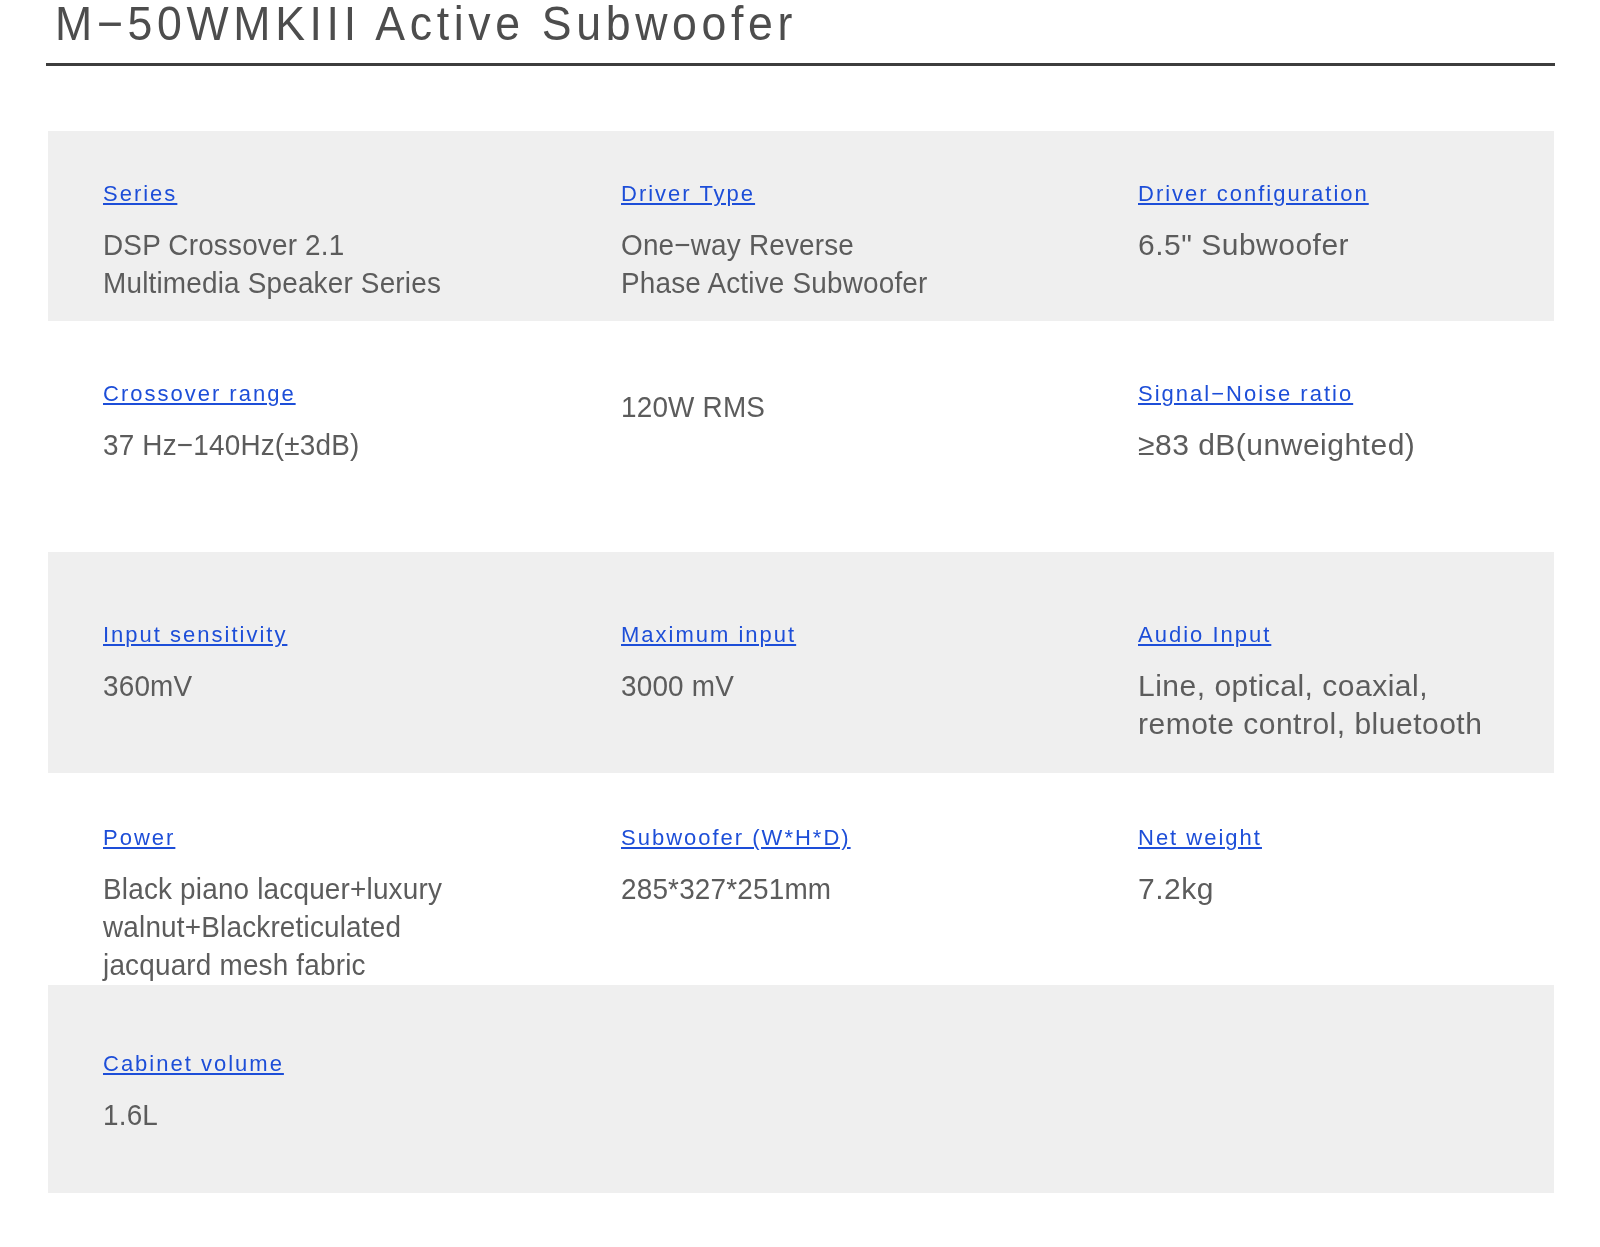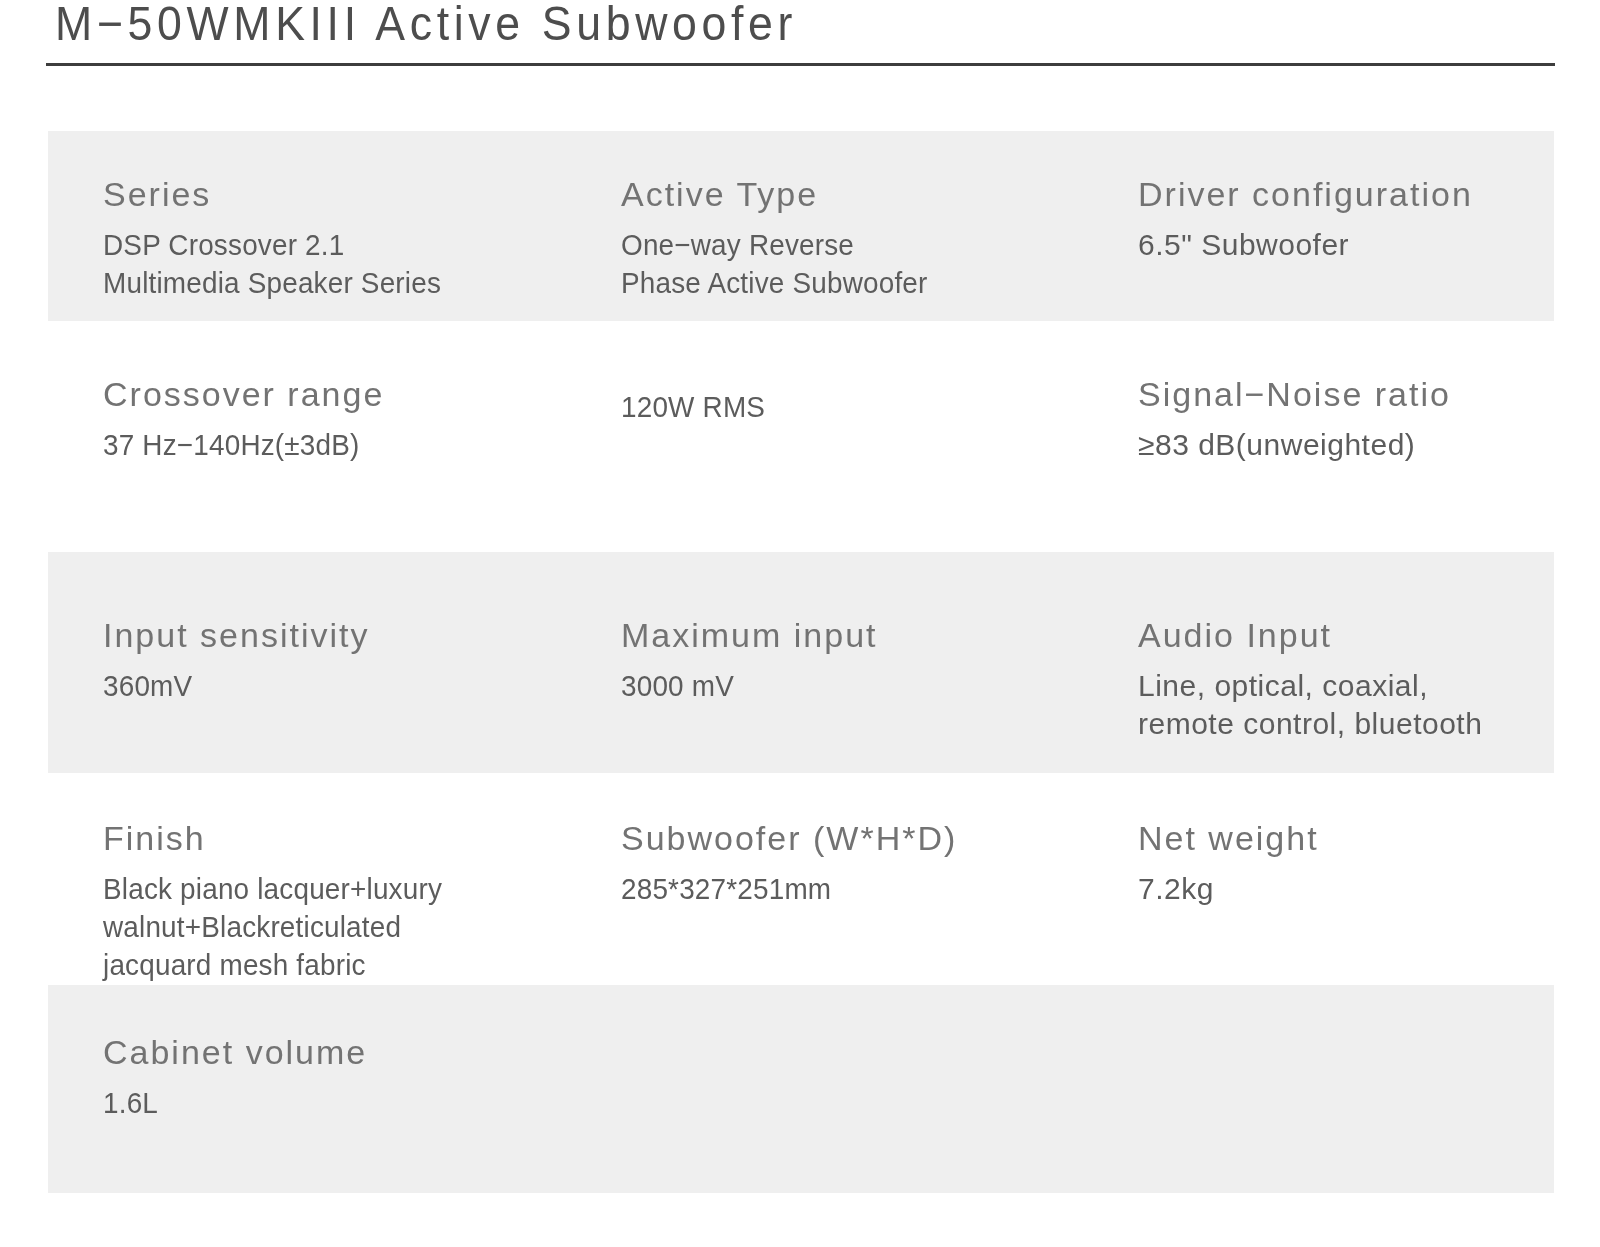--- a/index.html
+++ b/index.html
@@ -37,27 +37,28 @@
     display:grid;
     grid-template-columns:518px 517px 471px;
     padding-left:55px;
     width:100%;
   }
   .row.shaded { background:#efefef; }
   .row1 { height:190px; padding-top:44px; }
   .row2 { height:231px; padding-top:54px; }
   .row3 { height:221px; padding-top:64px; }
   .row4 { height:212px; padding-top:46px; }
-  .row5 { height:208px; padding-top:48px; }
+  .row5 { height:208px; padding-top:60px; }
   .label {
-    font-size:34px;
+    font-size:22px;
     line-height:38px;
-    color:#737373;
+    color:#1d4ed8;
     letter-spacing:2px;
     white-space:nowrap;
+    text-decoration:underline;
   }
   .value {
     margin-top:13px;
     font-size:30px;
     line-height:38px;
     color:#5c5c5c;
     letter-spacing:0.5px;
   }
   .value.cond {
     transform:scaleX(0.93);
@@ -78,21 +79,21 @@
 
     <section class="row row1 shaded">
       <div class="cell">
         <div class="label">Series</div>
         <div class="value cond">
             <div>DSP Crossover 2.1</div>
             <div>Multimedia Speaker Series</div>
           </div>
       </div>
       <div class="cell">
-        <div class="label">Active Type</div>
+        <div class="label">Driver Type</div>
         <div class="value cond">
             <div>One−way Reverse</div>
             <div>Phase Active Subwoofer</div>
           </div>
       </div>
       <div class="cell">
         <div class="label">Driver configuration</div>
         <div class="value">6.5" Subwoofer</div>
       </div>
     </section>
@@ -124,21 +125,21 @@
         <div class="label">Audio Input</div>
         <div class="value">
             <div>Line, optical, coaxial,</div>
             <div>remote control, bluetooth</div>
           </div>
       </div>
     </section>
 
     <section class="row row4">
       <div class="cell">
-        <div class="label">Finish</div>
+        <div class="label">Power</div>
         <div class="value cond">
             <div>Black piano lacquer+luxury</div>
             <div>walnut+Blackreticulated</div>
             <div>jacquard mesh fabric</div>
           </div>
       </div>
       <div class="cell">
         <div class="label">Subwoofer (W*H*D)</div>
         <div class="value cond">285*327*251mm</div>
       </div>

